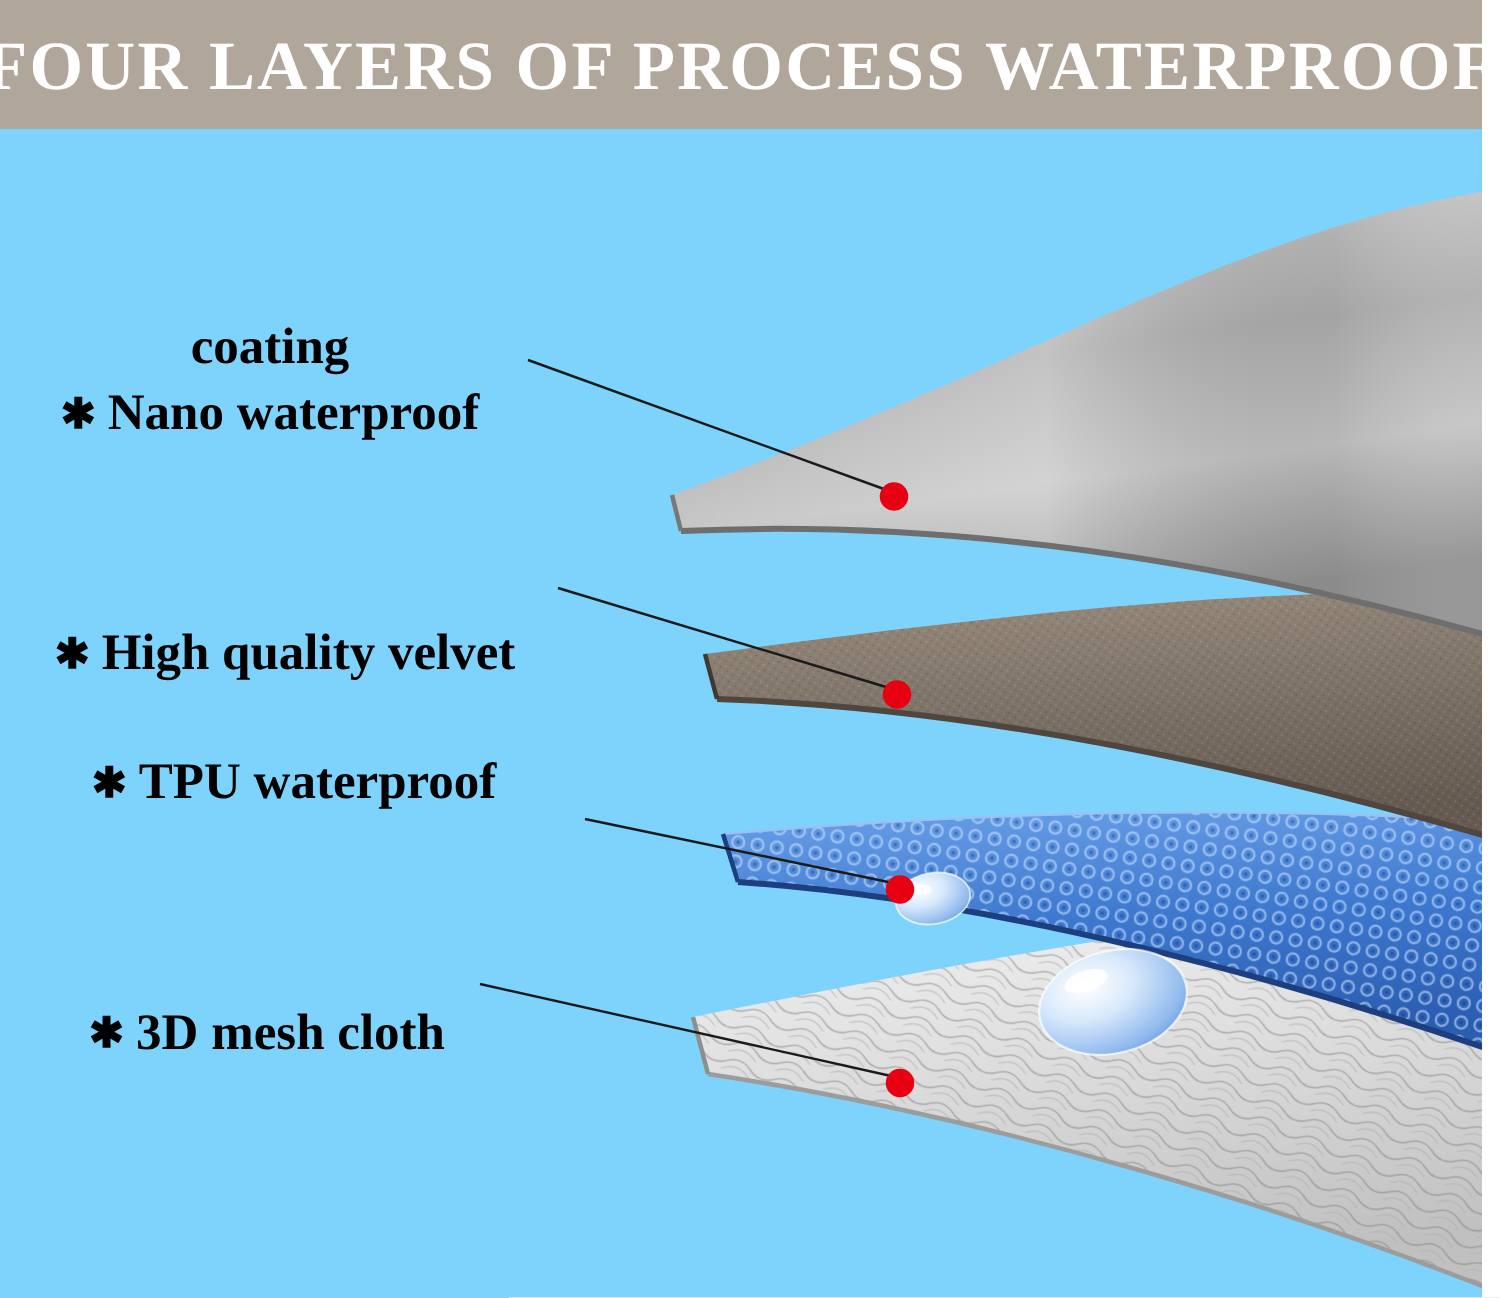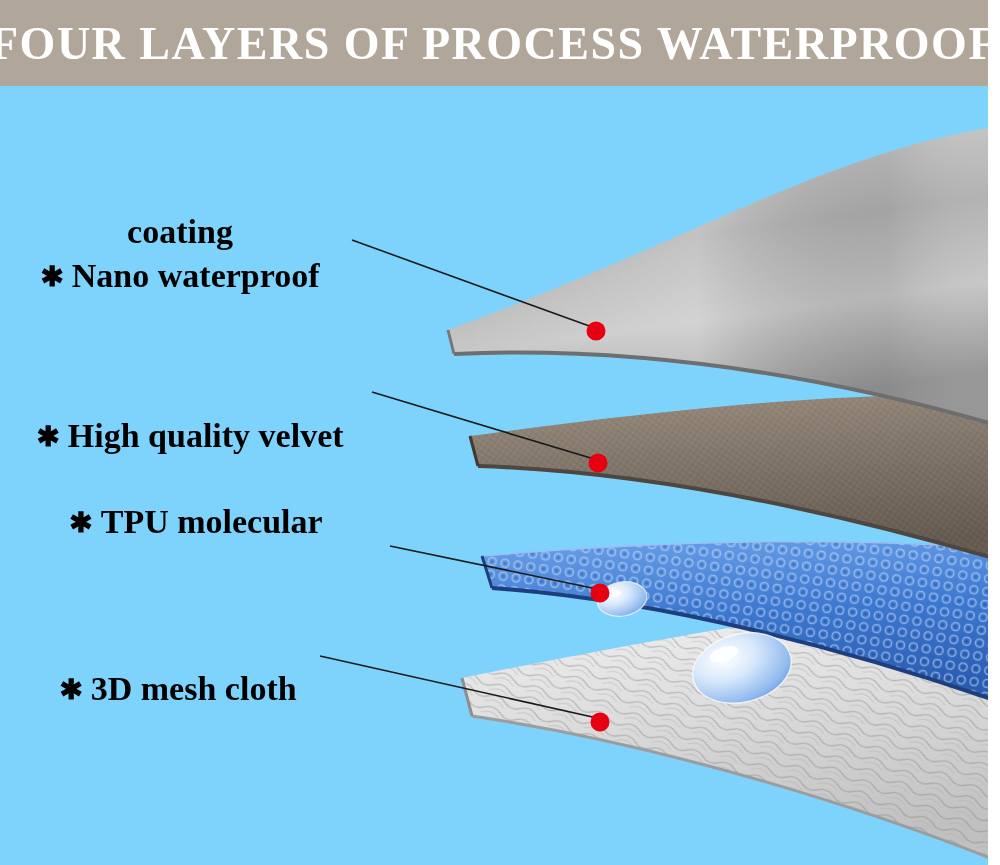--- a/index.html
+++ b/index.html
@@ -168,20 +168,20 @@
   <div class="label label1">
     <div><span>coating</span></div>
     <div><span class="ast">✱</span><span>Nano waterproof</span></div>
   </div>
 
   <div class="label label2">
     <div><span class="ast">✱</span><span>High quality velvet</span></div>
   </div>
 
   <div class="label label3">
-    <div><span class="ast">✱</span><span>TPU molecular</span></div>
+    <div><span class="ast">✱</span><span>TPU waterproof</span></div>
   </div>
 
   <div class="label label4">
     <div><span class="ast">✱</span><span>3D mesh cloth</span></div>
   </div>
 
 </div>
 
 </body></html>

